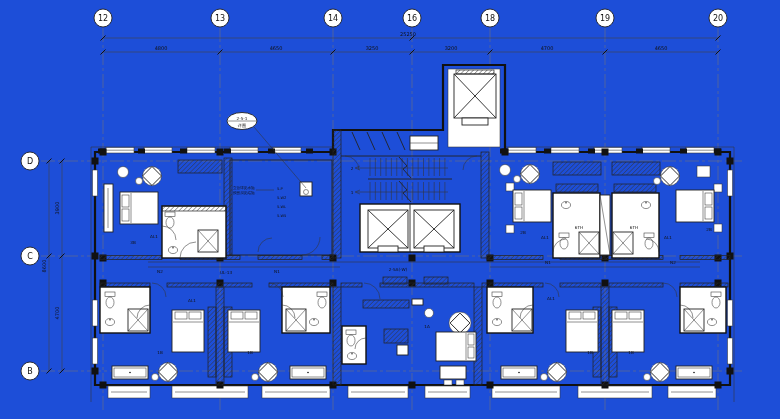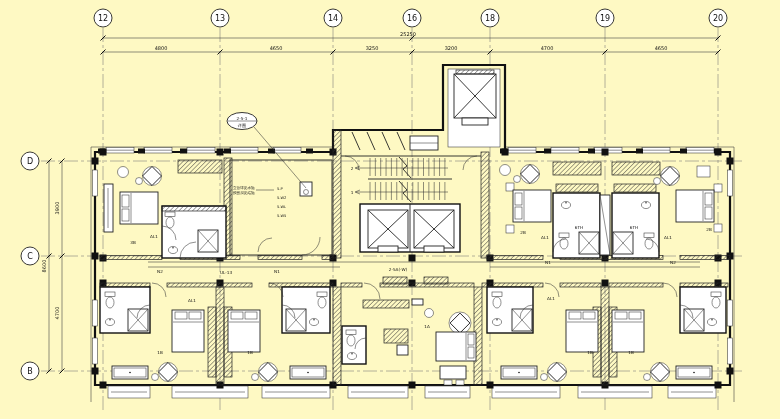--- a/index.html
+++ b/index.html
@@ -1,16 +1,16 @@
 <!DOCTYPE html>
 <html><head>
 <meta charset="utf-8">
 <style>
   html,body{margin:0;padding:0;background:#fff;}
-  .stage{position:relative;width:780px;height:419px;background:#fef9c3;overflow:hidden;
+  .stage{position:relative;width:780px;height:419px;background:#1d4ed8;overflow:hidden;
          font-family:"DejaVu Sans",sans-serif;}
   svg{position:absolute;left:0;top:0;}
   
   .w2{stroke:#111;stroke-width:2.2;fill:none;stroke-linecap:square;}
   .w15{stroke:#111;stroke-width:1.4;fill:none;}
   .w1{stroke:#222;stroke-width:.9;fill:none;}
   .t{stroke:#333;stroke-width:.55;fill:none;}
   .grid{stroke:#777;stroke-width:.55;fill:none;stroke-dasharray:14 3 3 3;}
   .dim{stroke:#444;stroke-width:.6;fill:none;}
   .tick{stroke:#111;stroke-width:1;fill:none;}

